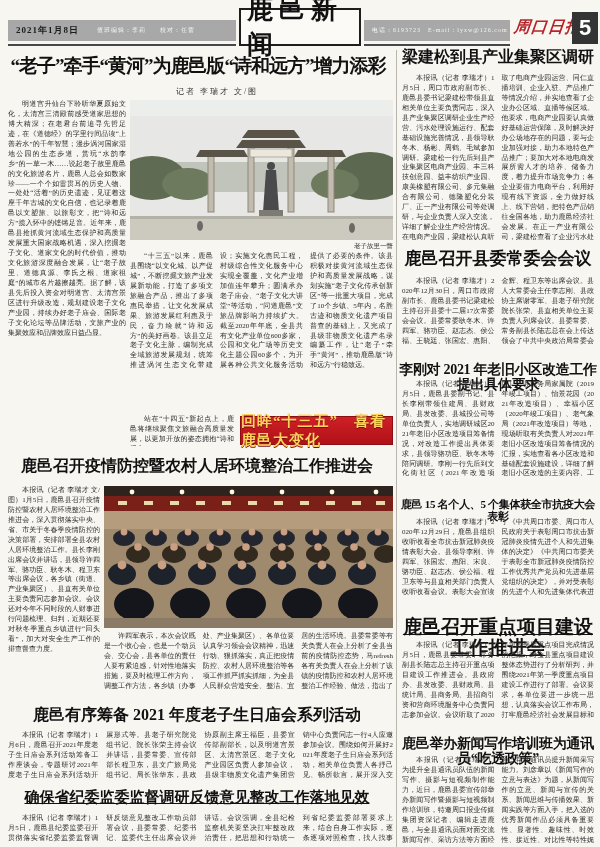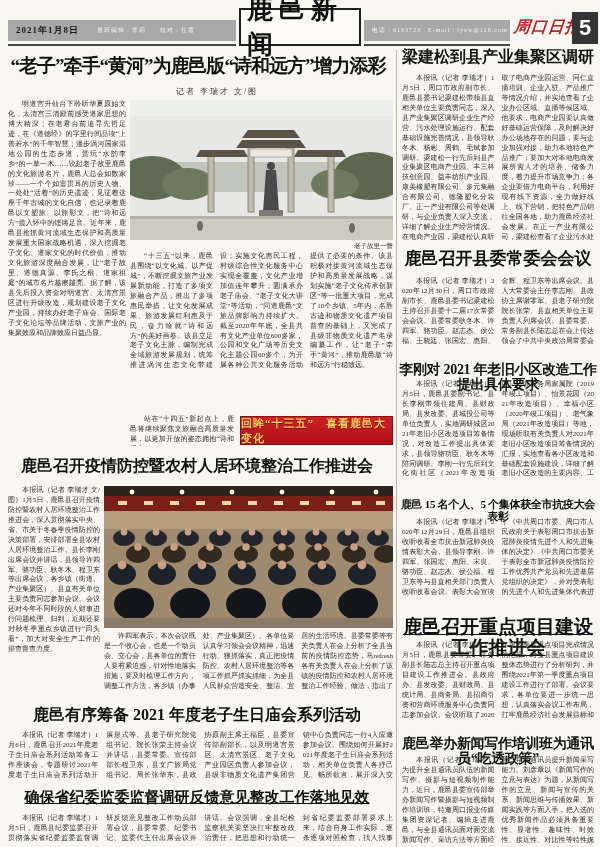--- a/index.html
+++ b/index.html
@@ -42,21 +42,21 @@
   .cols2 { column-count:2; column-gap:7px; }
   .cols3 { column-count:3; column-gap:7px; }
   .cols4 { column-count:4; column-gap:8px; }
 
   .caption { font-size:6.5px; color:#333; text-align:right; }
 
   .banner {
     background:linear-gradient(#d01f26,#b01118); border:1px solid #8c0d12;
     display:flex; align-items:center; justify-content:center;
   }
-  .banner span { color:#ffd45e; font-weight:bold; font-size:11px; letter-spacing:1px;
+  .banner span { color:#ffd45e; font-weight:bold; font-size:15px; letter-spacing:1px;
     text-shadow:0 1px 0 #7a0b0f; }
 
   .vrule { background:#b9b5ac; width:1px; }
 
   .photo { display:block; }
 </style>
 </head>
 <body>
 
 <div class="page">

